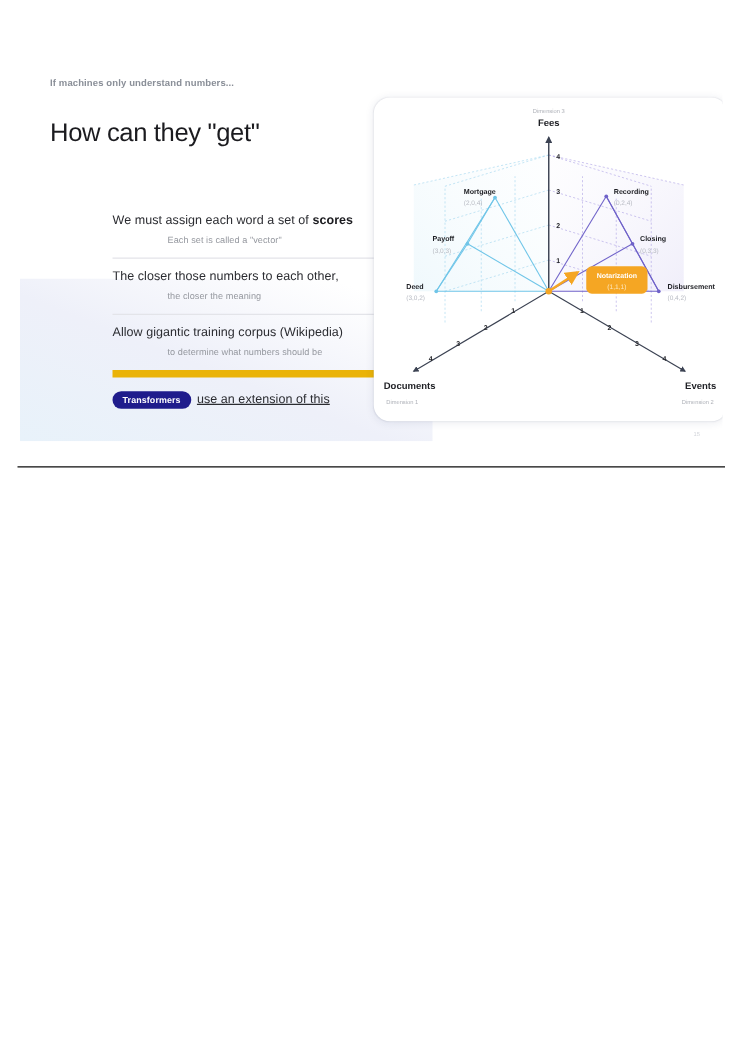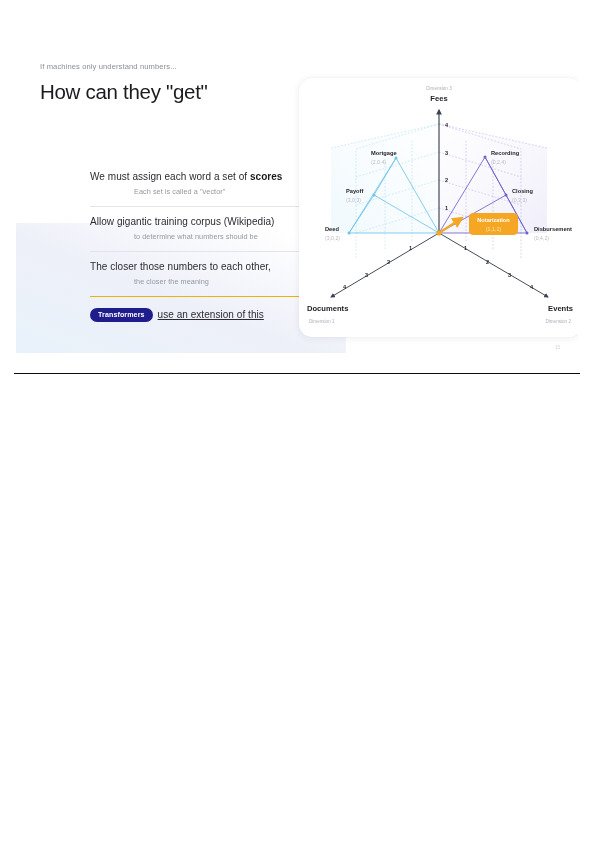--- a/index.html
+++ b/index.html
@@ -33,39 +33,40 @@
   #left-col {
     position: absolute;
     left: 24px;
     top: 42px;
     width: 258px;
   }
   #eyebrow {
     font-size: 7.6px;
     color: #8a8f98;
     letter-spacing: .1px;
-    margin-bottom: 9px;
+    margin-bottom: 24px;
+    font-weight: bold;
   }
   #headline {
     font-size: 20.5px;
     line-height: 1.19;
     color: #1b1b1f;
     font-weight: 400;
     letter-spacing: -.3px;
   }
 
   #bullets {
     position: absolute;
     left: 74px;
     top: 150px;
     width: 212px;
   }
   .bullet { padding: 8px 0 9px 0; border-top: 1px solid #e3e4e9; }
   .bullet:first-child { border-top: none; padding-top: 0; }
-  .bullet.last { border-top: 1px solid #eab308; padding-top: 10px; }
+  .bullet.last { border-top: 6px solid #eab308; padding-top: 10px; }
   .b-primary {
     font-size: 10px;
     color: #2b2c31;
     line-height: 1.45;
     letter-spacing: .05px;
   }
   .b-primary b { font-weight: 700; color: #1b1b1f; }
   .b-secondary {
     font-size: 7.3px;
     color: #95989f;
@@ -139,27 +140,27 @@
   </div>
 
   <div id="bullets">
 
     <div class="bullet">
       <div class="b-primary"><span>We must assign each word a set of </span><b>scores</b><span></span></div>
       <div class="b-secondary">Each set is called a "vector"</div>
     </div>
 
     <div class="bullet">
+      <div class="b-primary"><span>The closer those numbers to each other,</span><b></b><span></span></div>
+      <div class="b-secondary">the closer the meaning</div>
+    </div>
+
+    <div class="bullet">
       <div class="b-primary"><span>Allow gigantic training corpus (Wikipedia)</span><b></b><span></span></div>
       <div class="b-secondary">to determine what numbers should be</div>
-    </div>
-
-    <div class="bullet">
-      <div class="b-primary"><span>The closer those numbers to each other,</span><b></b><span></span></div>
-      <div class="b-secondary">the closer the meaning</div>
     </div>
 
     <div class="bullet last">
       <div class="pill-row">
         <span id="transformers-pill">Transformers</span>
         <span class="b-primary">use an extension of this</span>
       </div>
     </div>
 
   </div>

